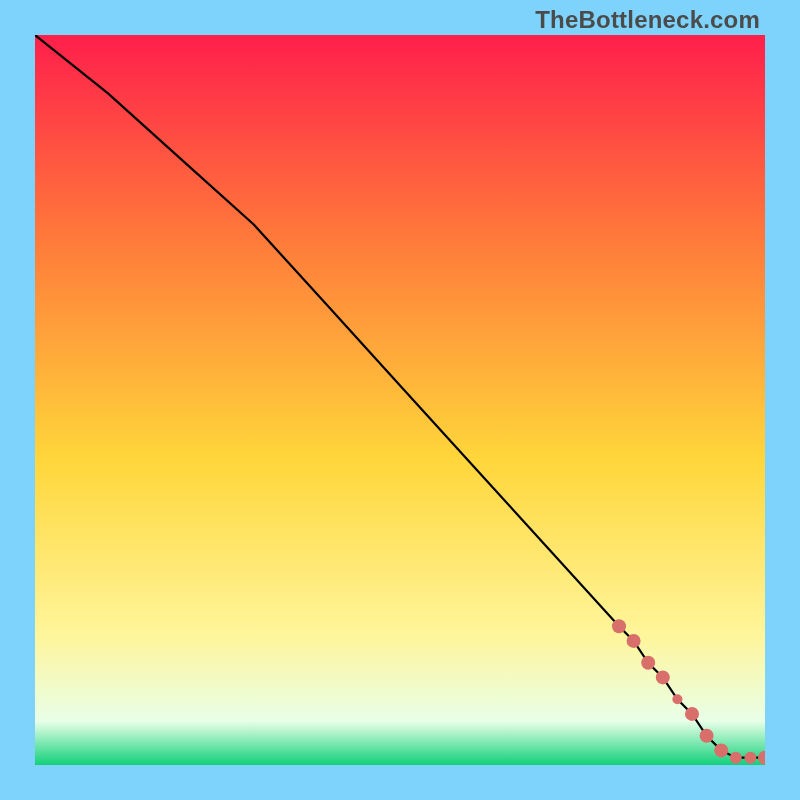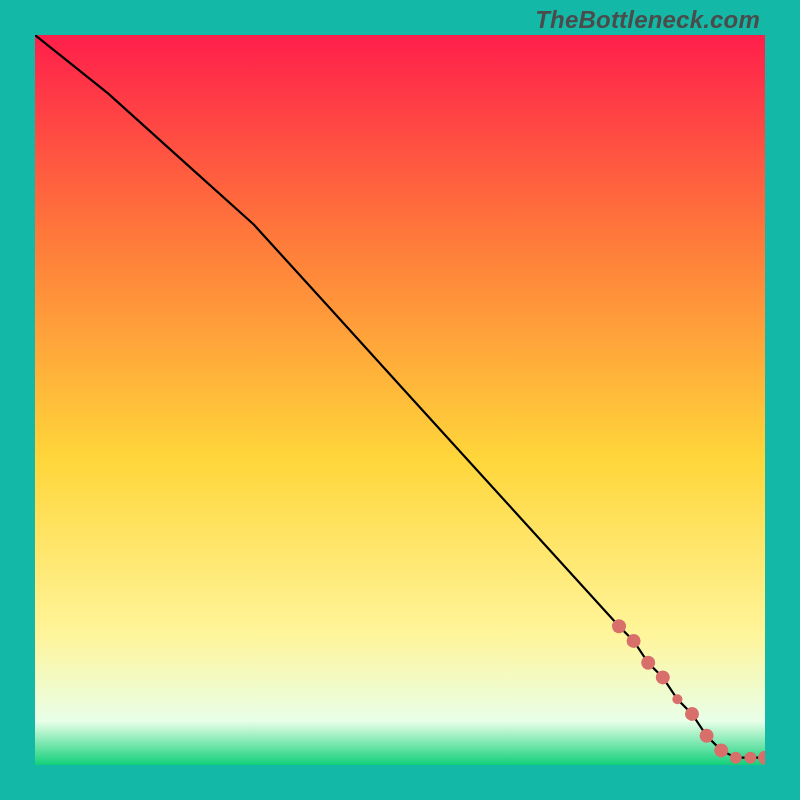--- a/index.html
+++ b/index.html
@@ -8,22 +8,21 @@
     width: 800px;
     height: 800px;
     overflow: hidden;
     background: #000;
     font-family: Arial, Helvetica, sans-serif;
   }
   .frame {
     position: relative;
     width: 800px;
     height: 800px;
-    background: #14b8a6;
-    font-style: italic;
+    background: #7dd3fc;
   }
   .plot-area {
     position: absolute;
     left: 35px;
     top: 35px;
     width: 730px;
     height: 730px;
   }
   .watermark {
     position: absolute;

